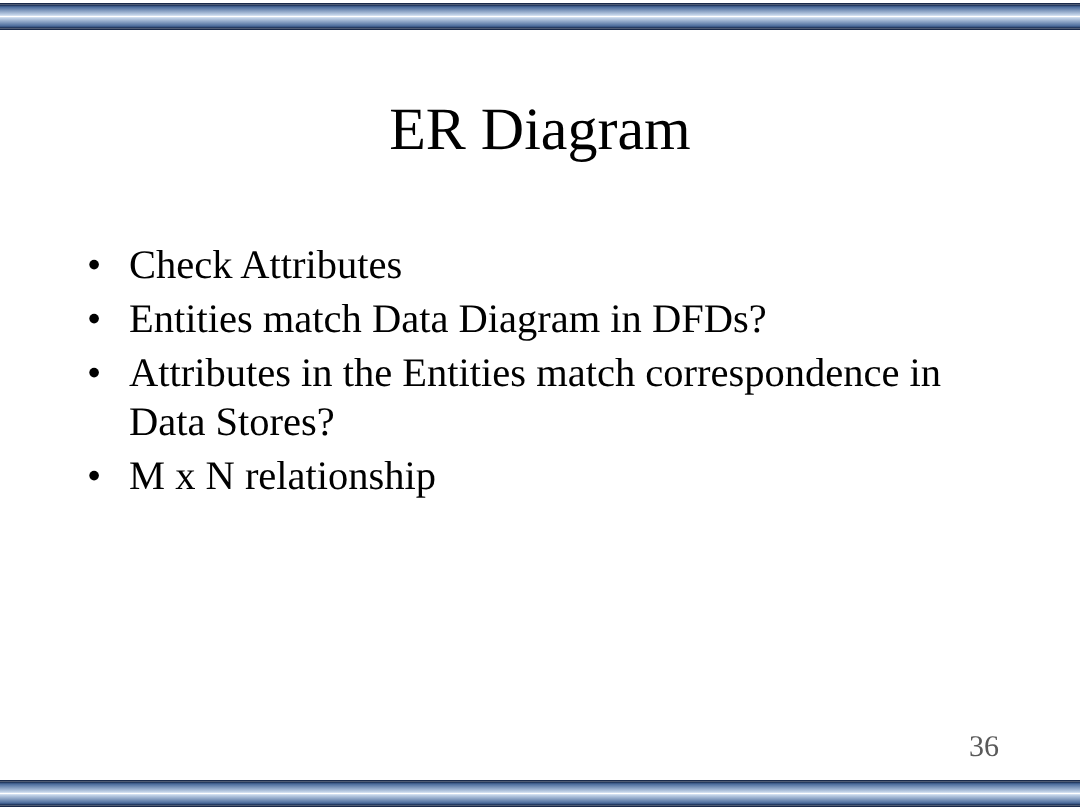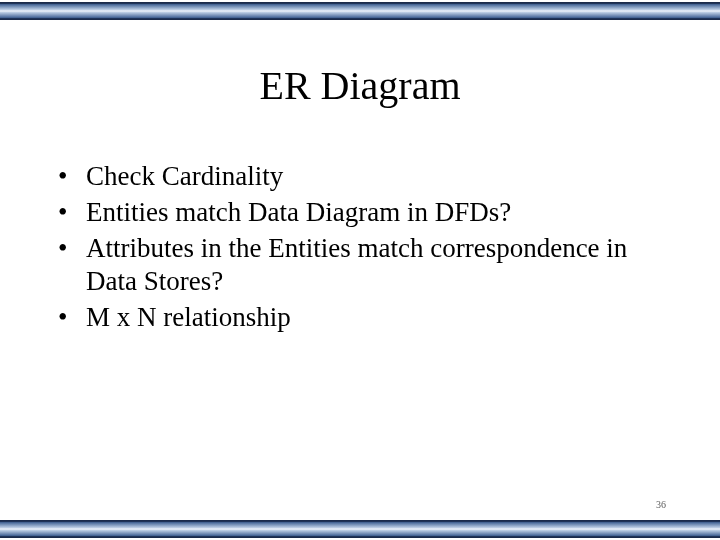--- a/index.html
+++ b/index.html
@@ -56,35 +56,35 @@
     width: 28px;
     flex-shrink: 0;
   }
   .bullet-text {
     flex: 1;
   }
   .page-num {
     position: absolute;
     bottom: 30px;
     right: 54px;
-    font-size: 10px;
+    font-size: 20px;
     color: #5a5a5a;
   }
 </style>
 </head>
 <body>
 
 <div class="bar bar-top"></div>
 
 <h1 class="title">ER Diagram</h1>
 
 <div class="content">
   <div class="bullet-item">
     <span class="bullet-mark">•</span>
-    <span class="bullet-text">Check Cardinality</span>
+    <span class="bullet-text">Check Attributes</span>
   </div>
   <div class="bullet-item">
     <span class="bullet-mark">•</span>
     <span class="bullet-text">Entities match Data Diagram in DFDs?</span>
   </div>
   <div class="bullet-item">
     <span class="bullet-mark">•</span>
     <span class="bullet-text">Attributes in the Entities match correspondence in Data Stores?</span>
   </div>
   <div class="bullet-item">

